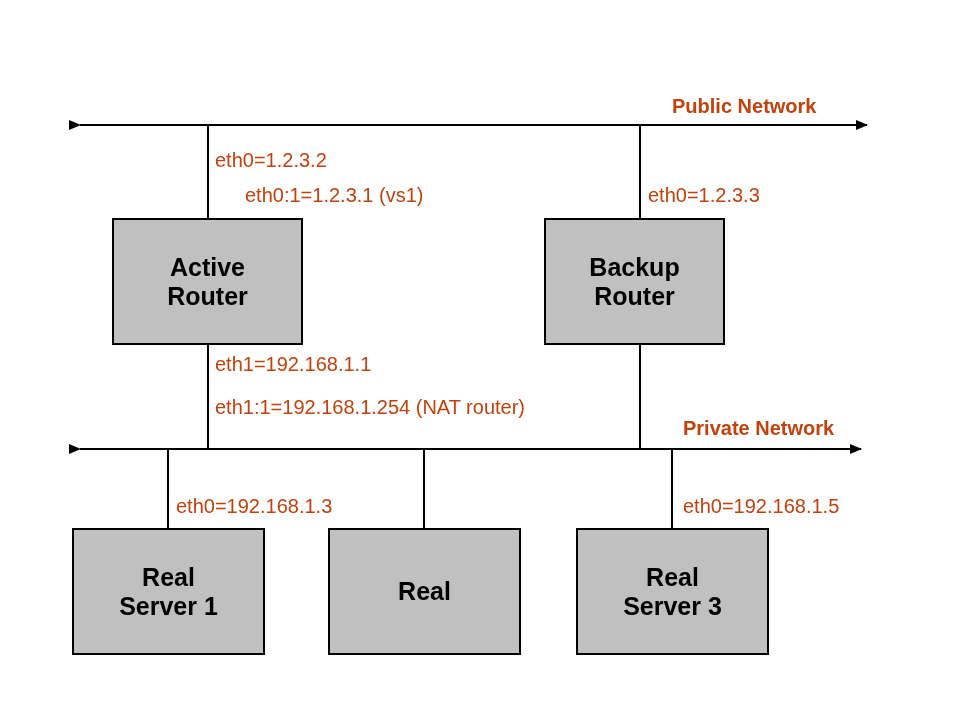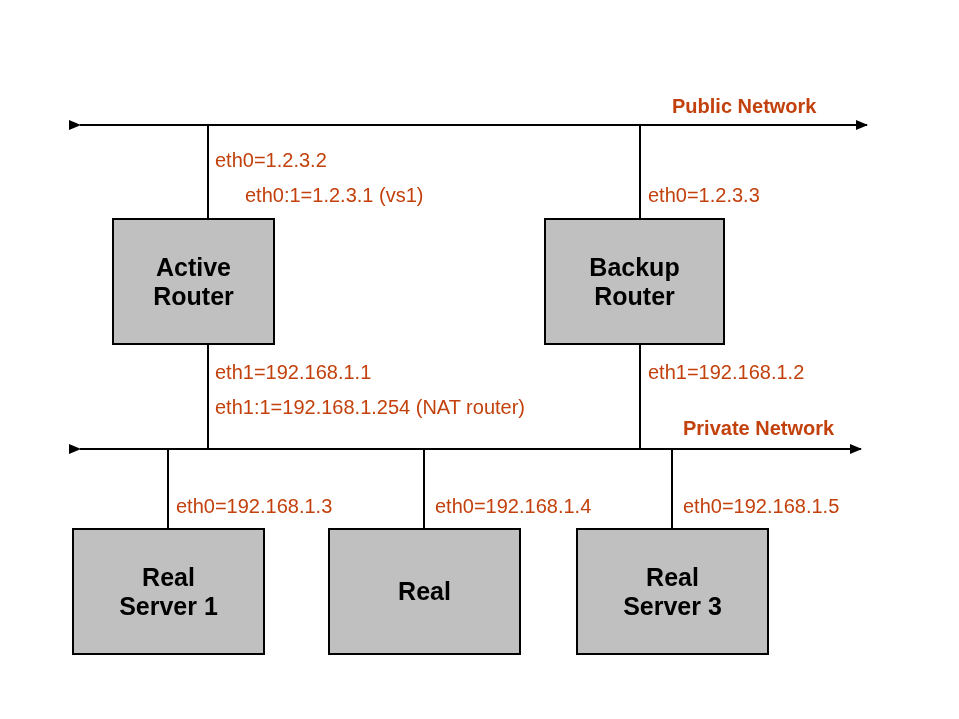--- a/index.html
+++ b/index.html
@@ -85,39 +85,37 @@
   <div class="label bold" style="left:672px; top:96px;">Public Network</div>
 
   <div class="label bold" style="left:683px; top:418px;">Private Network</div>
 
   <div class="label" style="left:215px; top:150px;">eth0=1.2.3.2</div>
 
   <div class="label" style="left:215px; top:185px;margin-left:30px;">eth0:1=1.2.3.1 (vs1)</div>
 
   <div class="label" style="left:648px; top:185px;">eth0=1.2.3.3</div>
 
-  <div class="node-box" style="left:112px; top:218px; width:163px; height:127px;">
+  <div class="node-box" style="left:112px; top:218px; width:191px; height:127px;">
     <span>Active</span>
     <span>Router</span>
   </div>
 
   <div class="node-box" style="left:544px; top:218px; width:181px; height:127px;">
     <span>Backup</span>
     <span>Router</span>
   </div>
 
-  <div class="label" style="left:215px; top:362px;">eth1=192.168.1.1</div>
+  <div class="label" style="left:215px; top:354px;">eth1=192.168.1.1</div>
 
   <div class="label" style="left:215px; top:397px;">eth1:1=192.168.1.254 (NAT router)</div>
 
-  <div class="label" style="left:648px; top:362px;">eth1=192.168.1.2</div>
 
   <div class="label" style="left:176px; top:496px;">eth0=192.168.1.3</div>
 
-  <div class="label" style="left:435px; top:496px;">eth0=192.168.1.4</div>
 
   <div class="label" style="left:683px; top:496px;">eth0=192.168.1.5</div>
 
   <div class="node-box" style="left:72px; top:528px; width:193px; height:127px;">
     <span>Real</span>
     <span>Server 1</span>
   </div>
 
   <div class="node-box" style="left:328px; top:528px; width:193px; height:127px;">
     <span>Real</span>

